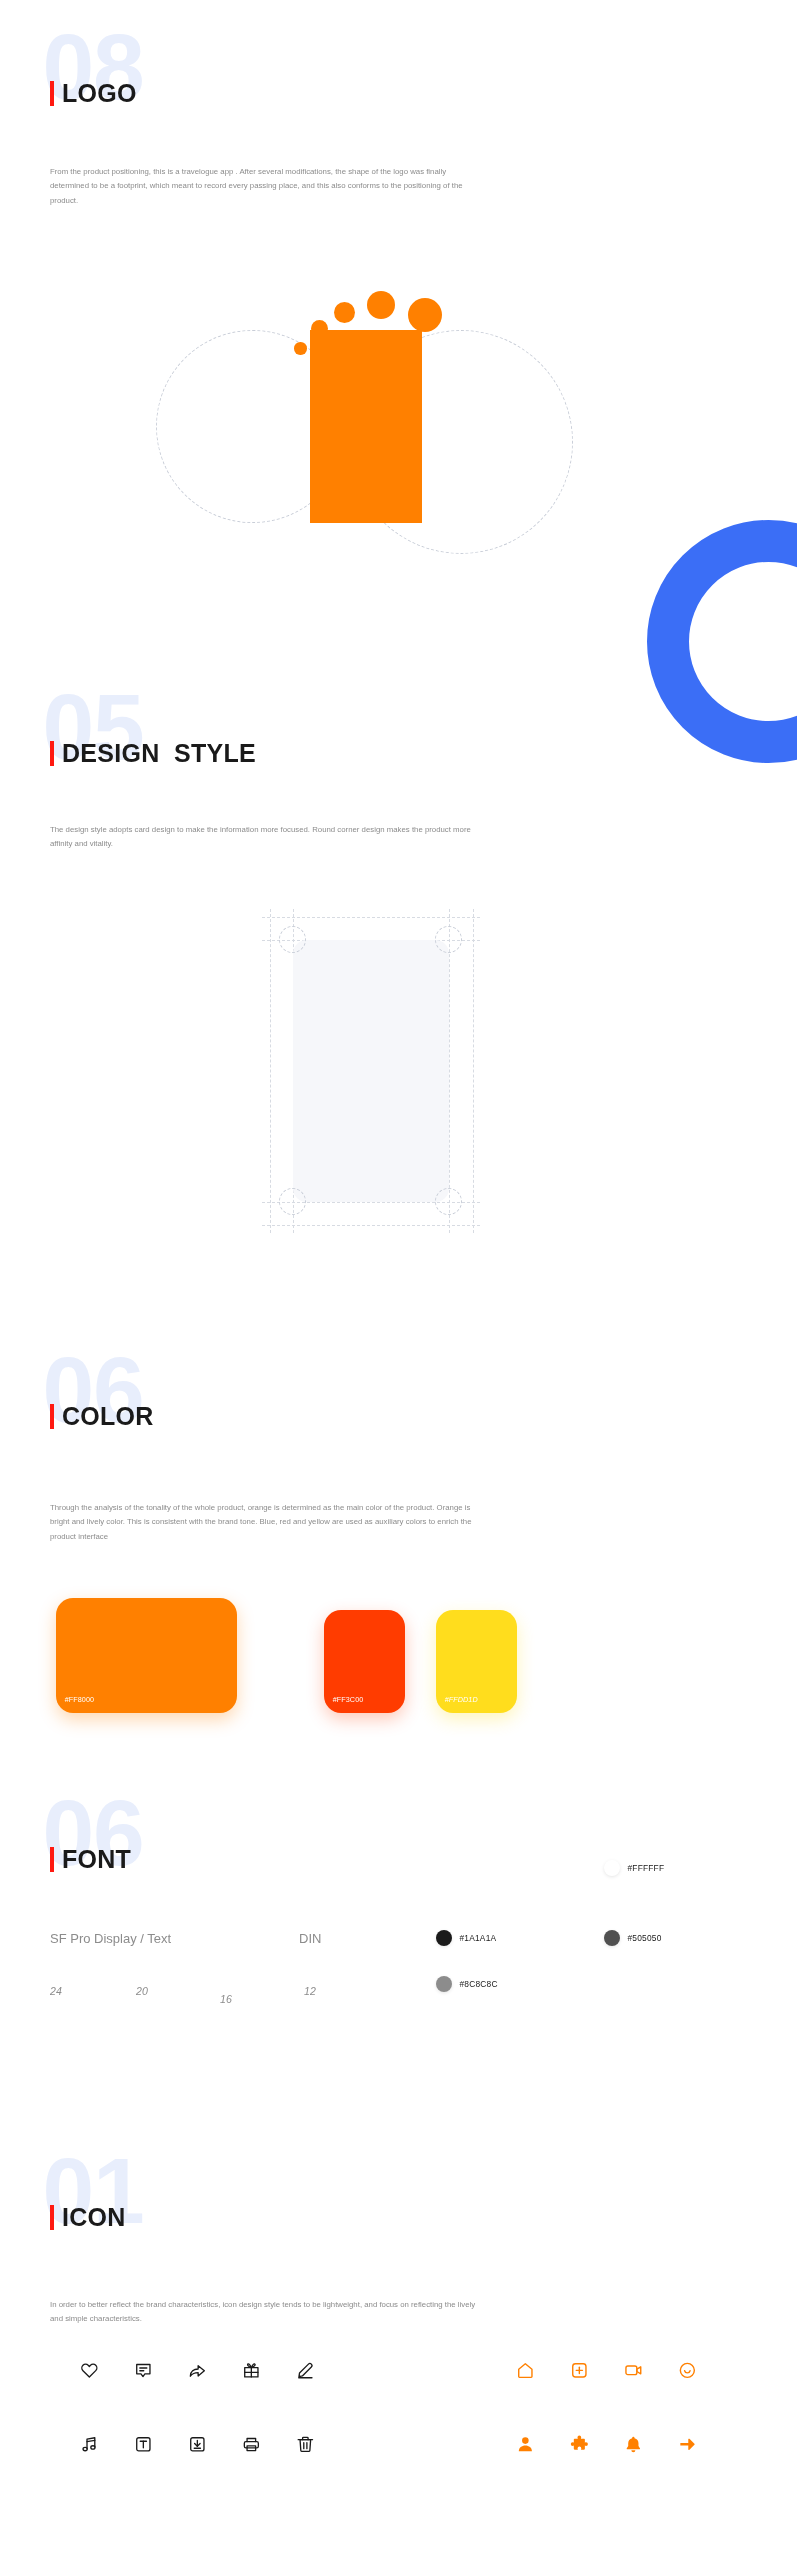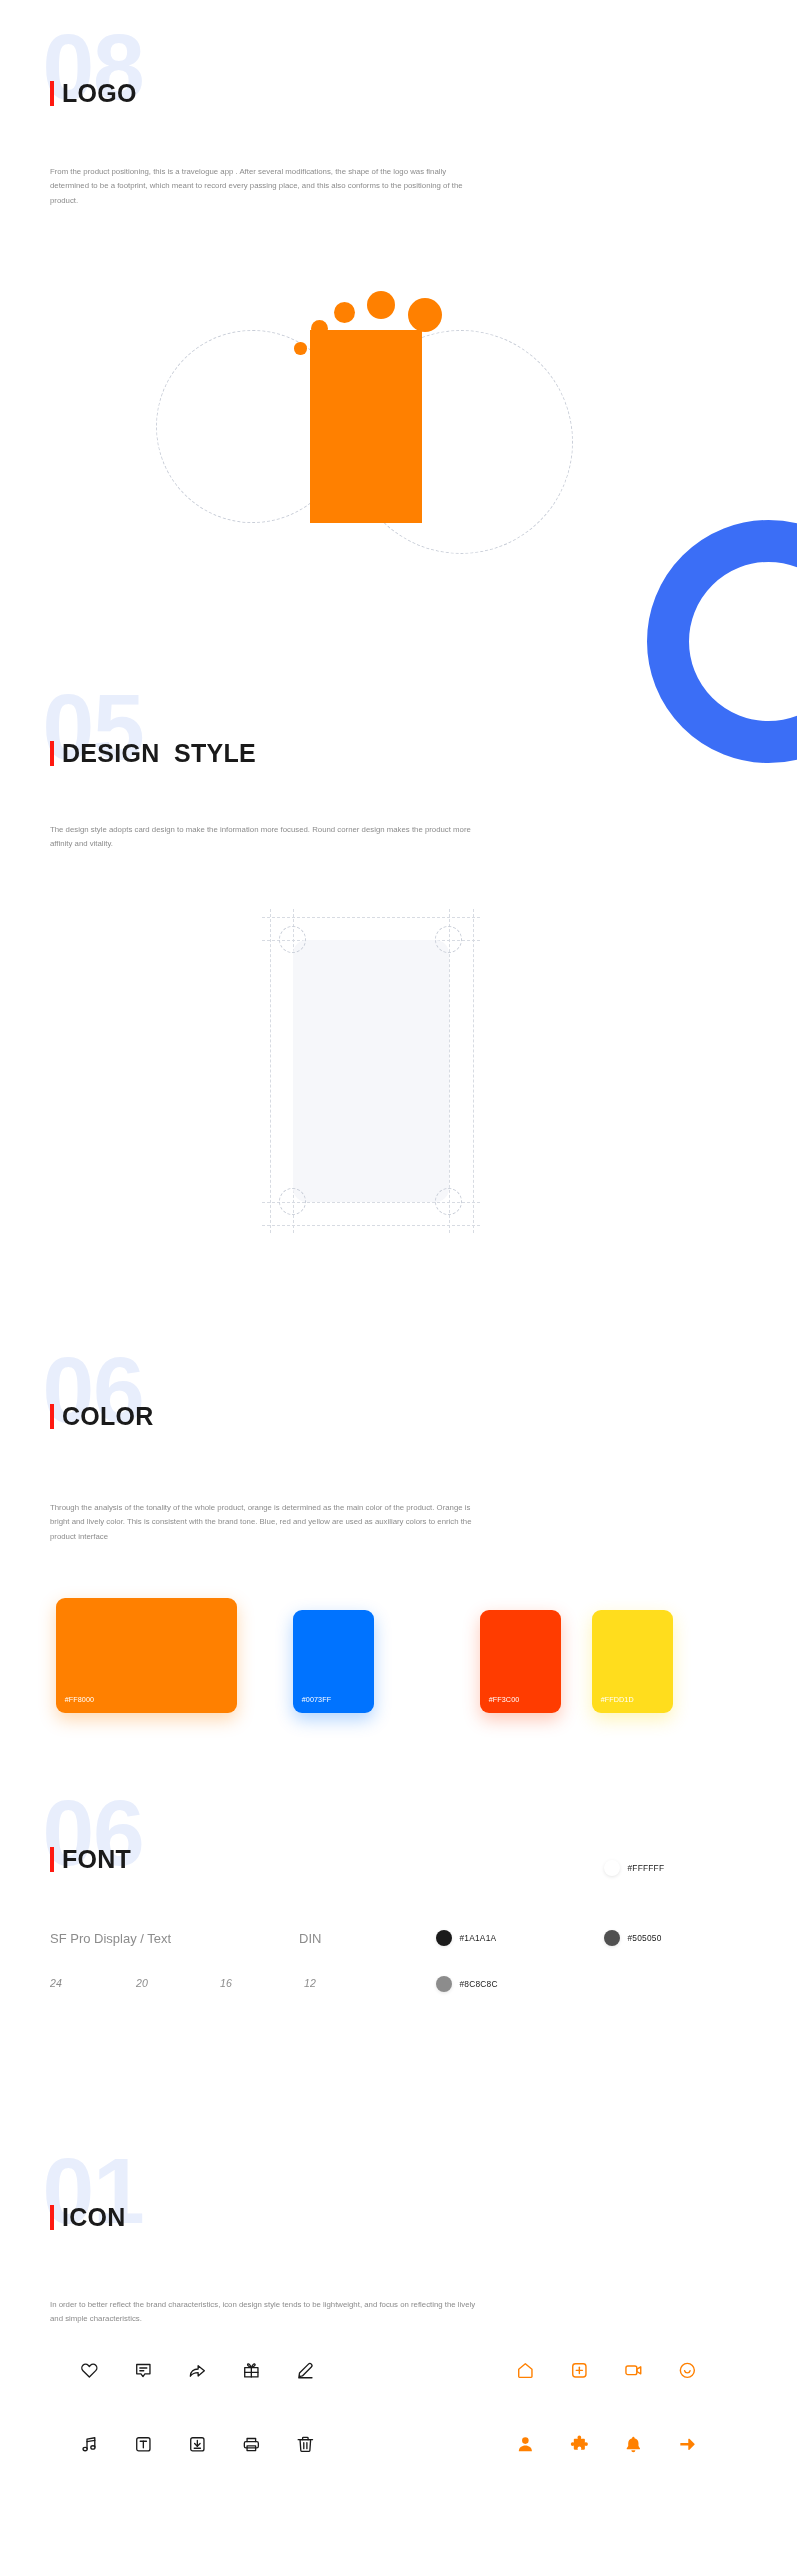--- a/index.html
+++ b/index.html
@@ -129,21 +129,21 @@
   .swatches {
     position: absolute;
     left: 56px;
     top: 1598px;
     display: flex;
     align-items: flex-end;
     gap: 0;
   }
   .swatch {
     position: relative;
-    border-radius: 9px;
+    border-radius: 17px;
     display: flex;
     align-items: flex-end;
   }
   .swatch-label {
     font-size: 7.2px;
     color: #ffffff;
     padding: 0 0 8.7px 8.7px;
     letter-spacing: 0.1px;
     font-family: "Liberation Sans", sans-serif;
   }
@@ -275,32 +275,27 @@
     </div>
   </div>
   <div class="body-copy" style="top:1501px; width:473px;">Through the analysis of the tonality of the whole product, orange is determined as the main color of the product.  Orange is bright and lively color. This is consistent with the brand tone.  Blue, red and yellow are used as auxiliary colors to enrich the product interface</div>
 
   <div class="swatches">
     <div style="width:237px; display:flex; justify-content:flex-start;">
       <div class="swatch" style="background:#FF8000; width:181px; height:115px; box-shadow:0 6.2px 17.4px rgba(255,128,0,0.30);">
         <span class="swatch-label">#FF8000</span>
       </div>
     </div>
-    <div style="width:156px; display:flex; justify-content:flex-start;">
-      <div class="swatch" style="background:#0073FF; width:81px; height:103px; box-shadow:0 6.2px 17.4px rgba(0,115,255,0.30);">
-        <span class="swatch-label">#0073FF</span>
-      </div>
-    </div>
     <div style="width:143px; display:flex; justify-content:center;">
       <div class="swatch" style="background:#FF3C00; width:81px; height:103px; box-shadow:0 6.2px 17.4px rgba(255,60,0,0.28);">
         <span class="swatch-label">#FF3C00</span>
       </div>
     </div>
     <div style="width:125px; display:flex; justify-content:flex-start;">
-      <div class="swatch" style="background:#FFDD1D; width:81px; height:103px; box-shadow:0 6.2px 17.4px rgba(255,221,29,0.30);">
+      <div class="swatch" style="background:#FFDD1D; width:81px; height:103px; box-shadow:0 6.2px 17.4px rgba(255,221,29,0.30);font-style:italic;">
         <span class="swatch-label">#FFDD1D</span>
       </div>
     </div>
   </div>
 
   <div class="section-head" style="top:1847px;">
     <div class="ghost-num">06</div>
     <div class="head-row">
       <div class="red-bar"></div>
       <div class="head-title">FONT</div>
@@ -312,21 +307,21 @@
       <span class="font-name">SF Pro Display / Text</span>
     </div>
     <div style="width:125px;">
       <span class="font-name">DIN</span>
     </div>
   </div>
 
   <div class="font-row" style="top:1977px;font-style:italic;">
     <div style="width:86px;"><span class="font-size-val">24</span></div>
     <div style="width:84px;"><span class="font-size-val">20</span></div>
-    <div style="width:84px;"><span class="font-size-val">16</span></div>
+    <div style="width:84px;margin-top:16px;"><span class="font-size-val">16</span></div>
     <div style="width:84px;"><span class="font-size-val">12</span></div>
   </div>
 
   <div class="color-chip-group" style="left:436px; top:1930px;align-items:center;">
     <span class="color-dot" style="background:#1A1A1A;"></span>
     <span class="color-hex">#1A1A1A</span>
   </div>
   <div class="color-chip-group" style="left:604px; top:1930px;">
     <span class="color-dot" style="background:#505050;"></span>
     <span class="color-hex">#505050</span>

